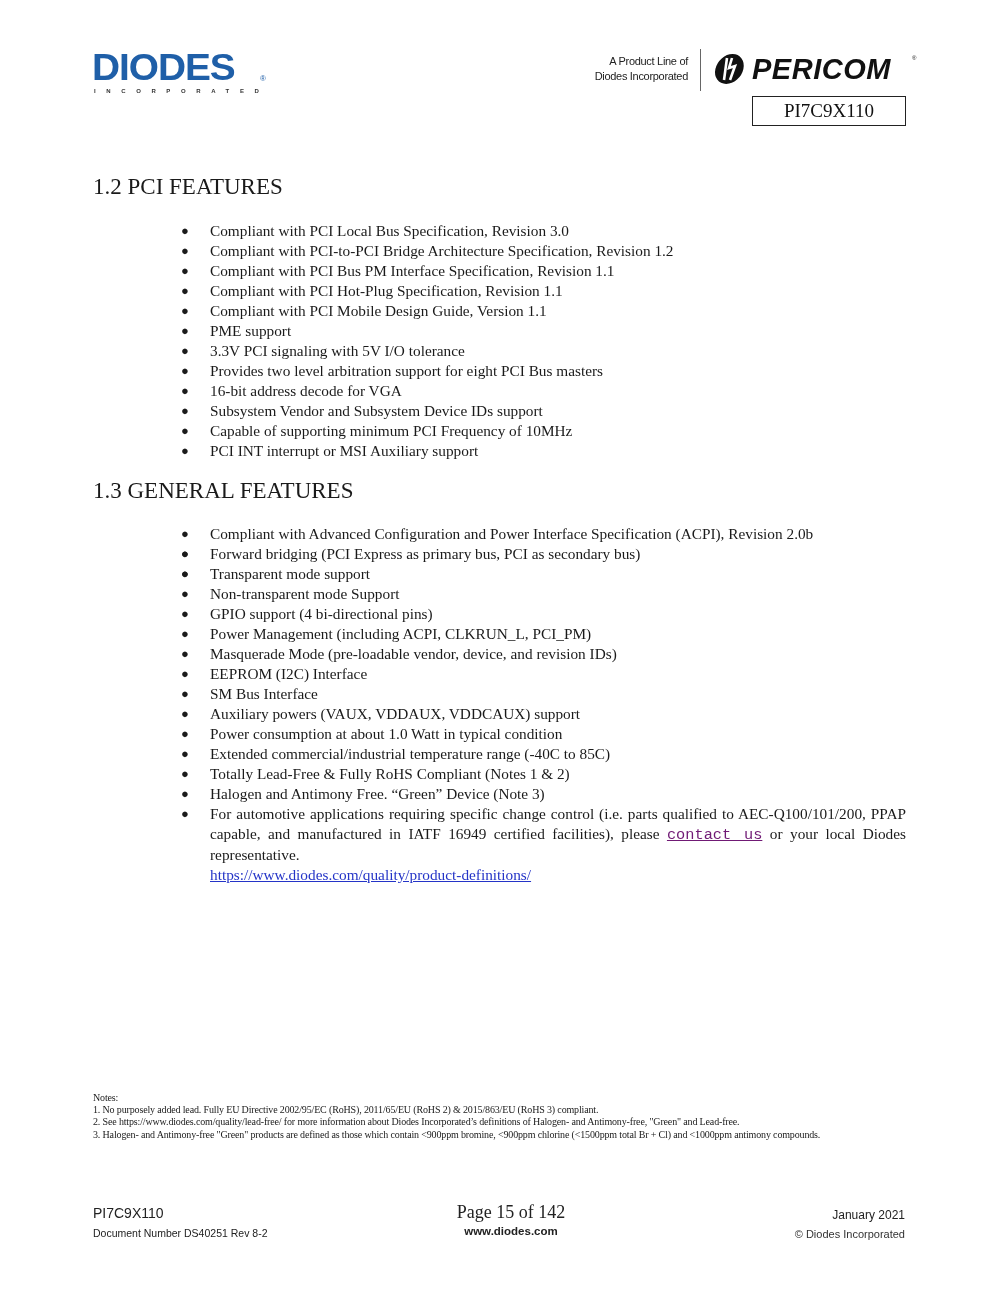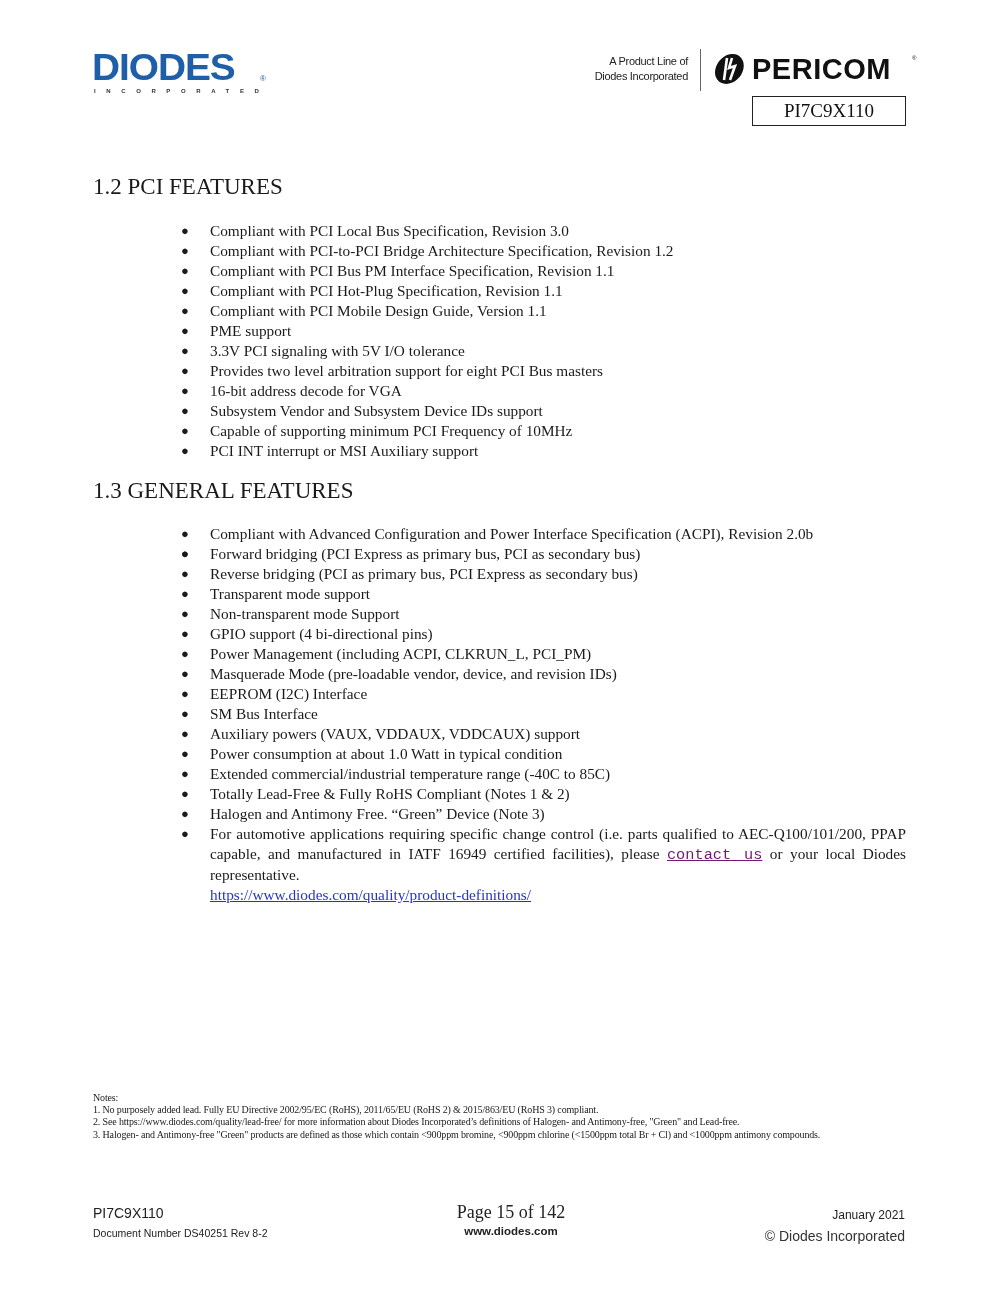--- a/index.html
+++ b/index.html
@@ -7,42 +7,42 @@
 
   
   .diodes-logo { position: absolute; left: 92px; top: 50px; width: 178px; height: 48px; }
   .diodes-word { position: absolute; left: 0; top: 0; font-family: "Liberation Sans", sans-serif; font-weight: 700; font-size: 37px; letter-spacing: -1px; color: #1f5fa8; line-height: 36px; transform: scaleX(1.05); transform-origin: left; }
   .diodes-reg { position: absolute; left: 168px; top: 24px; font-size: 8px; color: #1f5fa8; font-family: "Liberation Sans", sans-serif; }
   .diodes-sub { position: absolute; left: 2px; top: 38px; font-family: "Liberation Sans", sans-serif; font-size: 6px; letter-spacing: 10.6px; color: #333; font-weight: 700; }
 
   .product-line { position: absolute; left: 548px; top: 54px; width: 140px; text-align: right; font-family: "Liberation Sans", sans-serif; font-size: 11px; line-height: 15px; color: #222; letter-spacing: -0.3px; }
   .header-divider { position: absolute; left: 700px; top: 49px; width: 1px; height: 42px; background: #666; }
   .pericom-logo { position: absolute; left: 712px; top: 52px; height: 34px; width: 210px; }
-  .pericom-word { position: absolute; left: 40px; top: 0; font-family: "Liberation Sans", sans-serif; font-weight: 700; font-size: 29px; color: #111; letter-spacing: 0.5px; line-height: 34px; }
+  .pericom-word { position: absolute; left: 40px; top: 0; font-family: "Liberation Sans", sans-serif; font-weight: 700; font-style: italic; font-size: 29px; color: #111; letter-spacing: 0.5px; line-height: 34px; }
   .pericom-reg { position: absolute; left: 200px; top: 3px; font-size: 6px; color: #111; font-family: "Liberation Sans", sans-serif; }
   .part-box { position: absolute; left: 752px; top: 96px; width: 154px; height: 30px; border: 1.3px solid #222; box-sizing: border-box; font-family: "Liberation Serif", serif; font-size: 19px; line-height: 28px; text-align: center; color: #111; }
 
   
   .section-heading { position: absolute; left: 93px; font-family: "Liberation Serif", serif; font-size: 23px; color: #1a1a1a; margin: 0; font-weight: 400; text-align: center; }
   .feature-list { position: absolute; left: 178px; margin: 0; padding: 0; list-style: none; font-family: "Liberation Serif", serif; font-size: 15.3px; line-height: 20px; color: #1a1a1a; }
   .feature-list li { position: relative; padding-left: 32px; width: 696px; text-align: justify; }
   .bullet { position: absolute; left: 3px; top: 0; font-size: 13px; }
   .link { color: #2434c7; text-decoration: underline; cursor: pointer; }
 
   
   .notes { position: absolute; left: 93px; top: 1092px; width: 840px; font-family: Liberation Serif, serif; font-size: 10px; line-height: 12.2px; color: #1a1a1a; letter-spacing: -0.15px; }
   .notes p { margin: 0; }
 
   
   .footer-left-1 { position: absolute; left: 93px; top: 1205px; font-family: "Liberation Sans", sans-serif; font-size: 14px; color: #222; }
   .footer-left-2 { position: absolute; left: 93px; top: 1227px; font-family: "Liberation Sans", sans-serif; font-size: 10.5px; color: #222; }
   .footer-center-1 { position: absolute; left: 0; width: 1022px; text-align: center; top: 1202px; font-family: "Liberation Serif", serif; font-size: 18px; color: #222; }
   .footer-center-2 { position: absolute; left: 0; width: 1022px; text-align: center; top: 1225px; font-family: "Liberation Sans", sans-serif; font-weight: 700; font-size: 11.5px; color: #222; }
   .footer-right-1 { position: absolute; right: 95px; top: 1208px; font-family: "Liberation Sans", sans-serif; font-size: 12px; color: #222; margin-left: 36px; }
-  .footer-right-2 { position: absolute; right: 95px; top: 1228px; font-family: "Liberation Sans", sans-serif; font-size: 14px; color: #333; margin-left: 16px; }
+  .footer-right-2 { position: absolute; right: 95px; top: 1228px; font-family: "Liberation Sans", sans-serif; font-size: 11px; color: #333; margin-left: 16px; }
 </style>
 </head>
 <body>
 
 <div class="diodes-logo">
   <div class="diodes-word" style="color: rgb(31, 95, 168);">DIODES</div>
   <div class="diodes-reg" style="color: rgb(31, 95, 168);">®</div>
   <div class="diodes-sub">INCORPORATED</div>
 </div>
 
@@ -77,21 +77,21 @@
   <li><span class="bullet">●</span><span>Subsystem Vendor and Subsystem Device IDs support</span></li>
   <li><span class="bullet">●</span><span>Capable of supporting minimum PCI Frequency of 10MHz</span></li>
   <li><span class="bullet">●</span><span>PCI INT interrupt or MSI Auxiliary support</span></li>
 </ul>
 
 <h2 class="section-heading" style="top:478px;">1.3  GENERAL FEATURES</h2>
 <ul class="feature-list" style="top:524px;">
   <li><span class="bullet">●</span><span>Compliant with Advanced Configuration and Power Interface Specification (ACPI), Revision 2.0b</span></li>
   <li><span class="bullet">●</span></li>
   <li><span class="bullet">●</span><span>Forward bridging (PCI Express as primary bus, PCI as secondary bus)</span></li>
-  <li><span class="bullet">●</span><span>Reverse bridging (PCI as primary bus, PCI Express as secondary bus)</span></li>
+  <li><span class="bullet">●</span></li>
   <li><span class="bullet">●</span><span>Transparent mode support</span></li>
   <li><span class="bullet">●</span><span>Non-transparent mode Support</span></li>
   <li><span class="bullet">●</span><span>GPIO support (4 bi-directional pins)</span></li>
   <li><span class="bullet">●</span><span>Power Management (including ACPI, CLKRUN_L, PCI_PM)</span></li>
   <li><span class="bullet">●</span><span>Masquerade Mode (pre-loadable vendor, device, and revision IDs)</span></li>
   <li><span class="bullet">●</span><span>EEPROM (I2C) Interface</span></li>
   <li><span class="bullet">●</span><span>SM Bus Interface</span></li>
   <li><span class="bullet">●</span><span>Auxiliary powers (VAUX, VDDAUX, VDDCAUX) support</span></li>
   <li><span class="bullet">●</span><span>Power consumption at about 1.0 Watt in typical condition</span></li>
   <li><span class="bullet">●</span><span>Extended commercial/industrial temperature range (-40C to 85C)</span></li>

